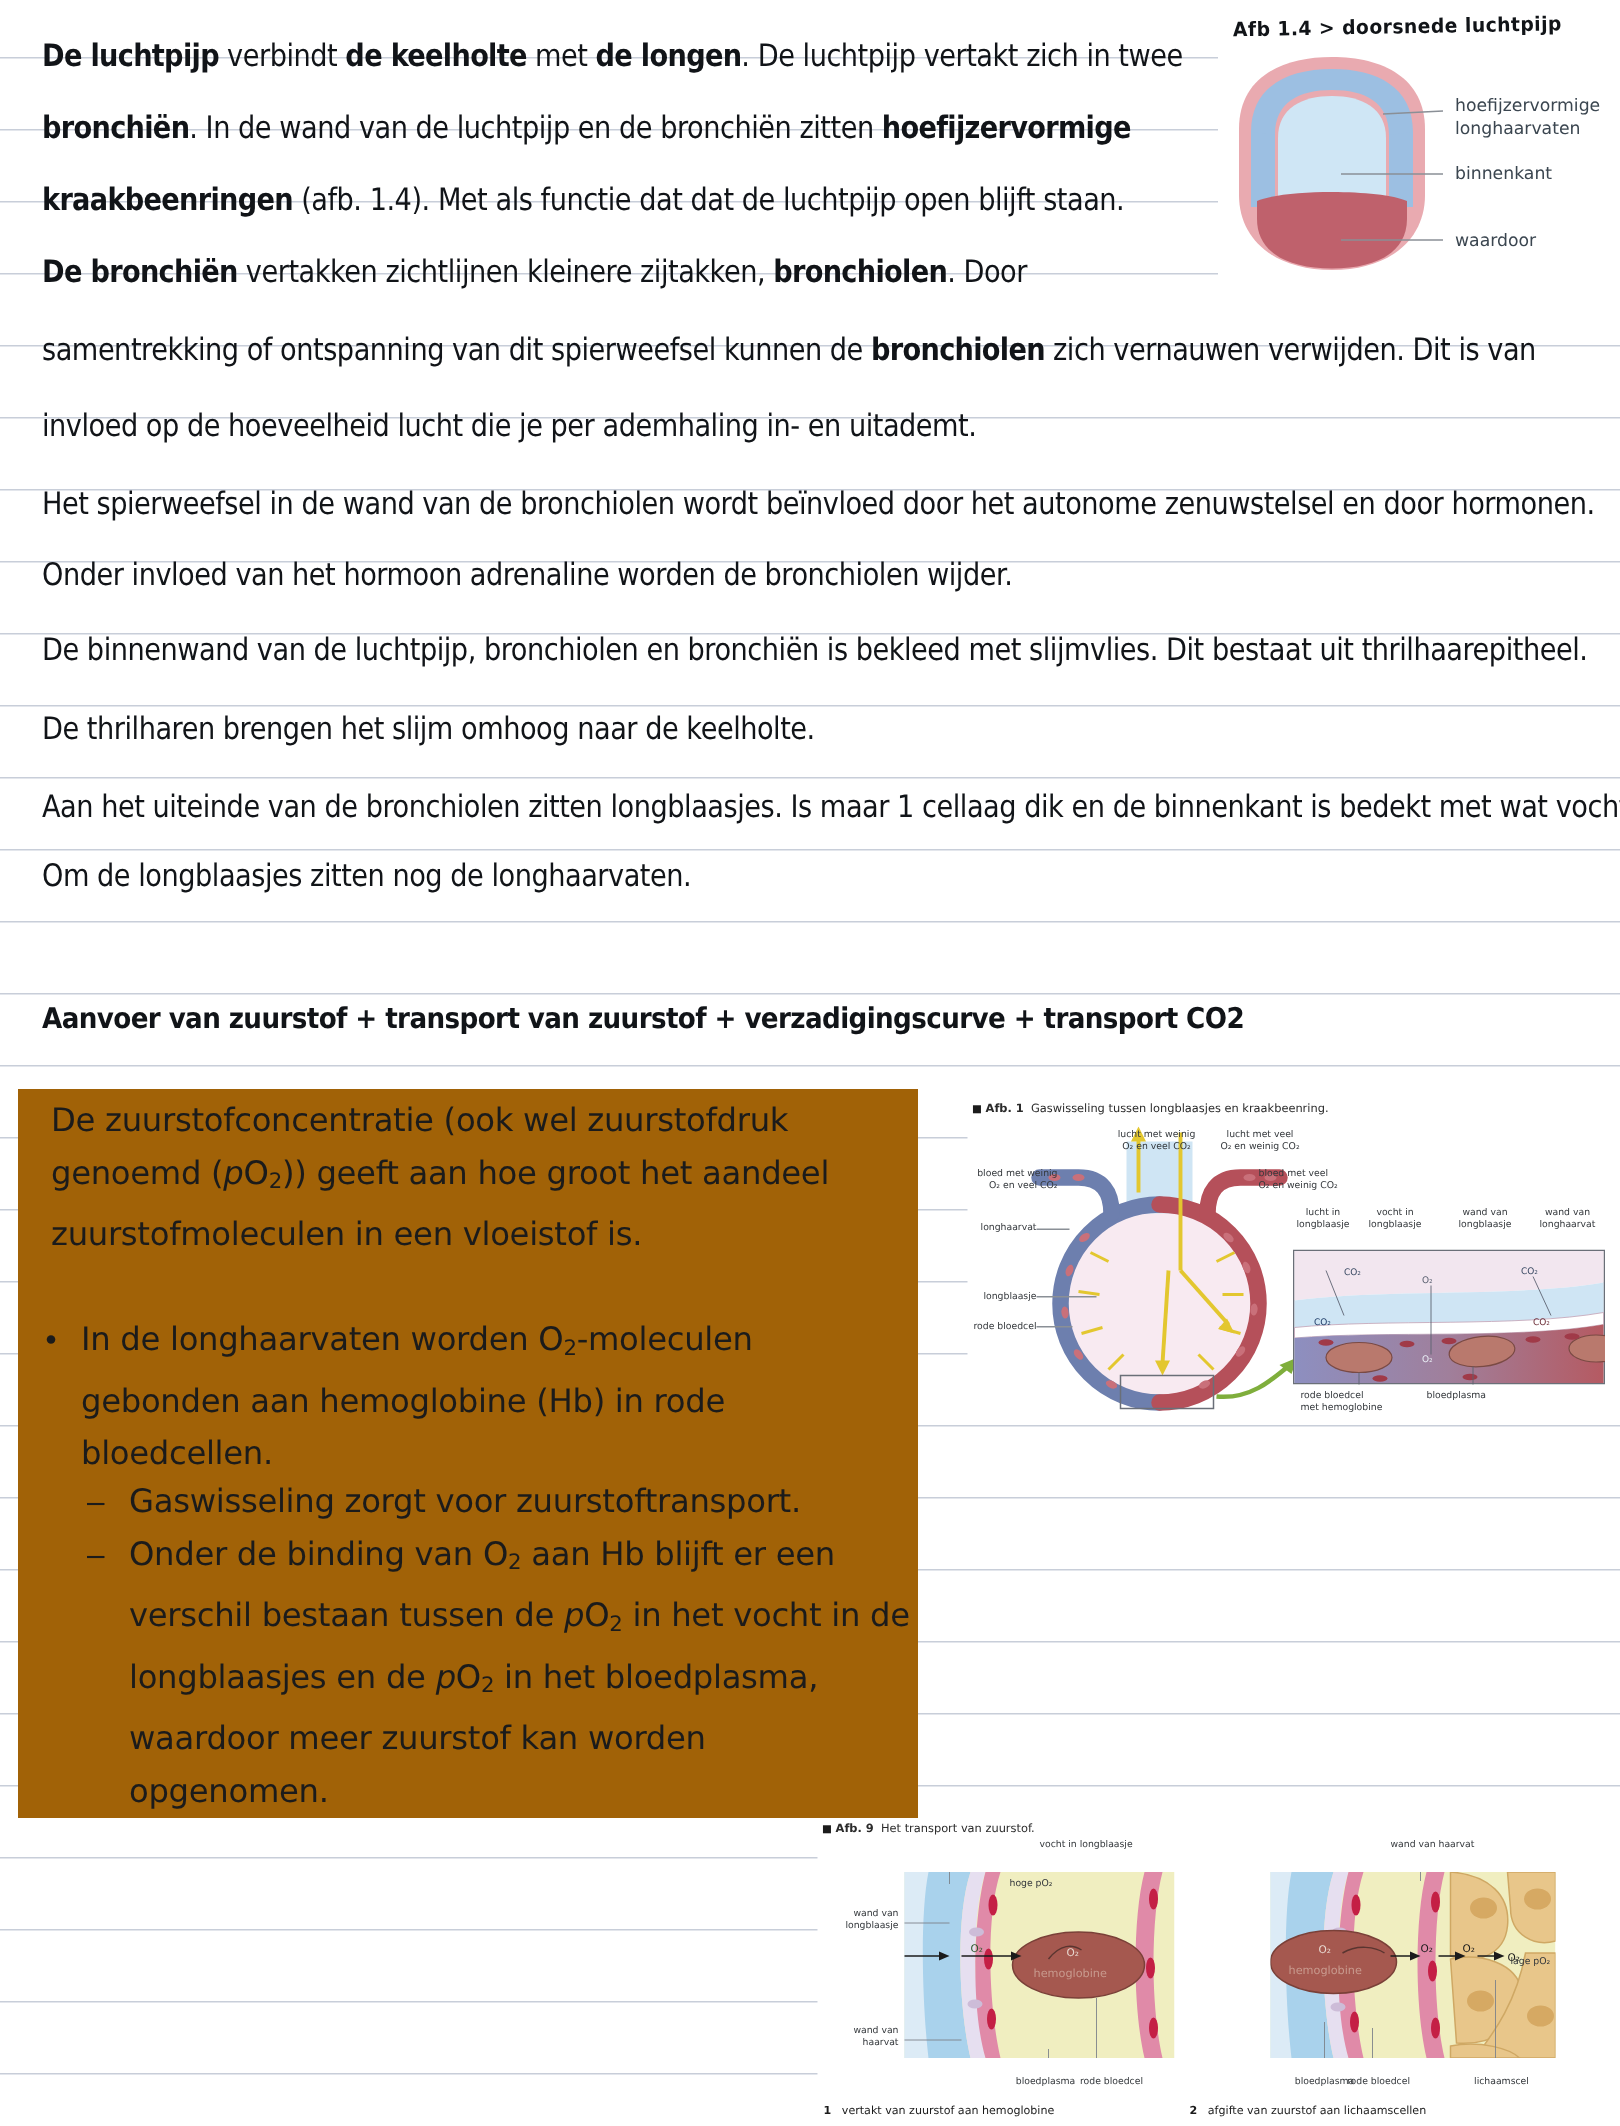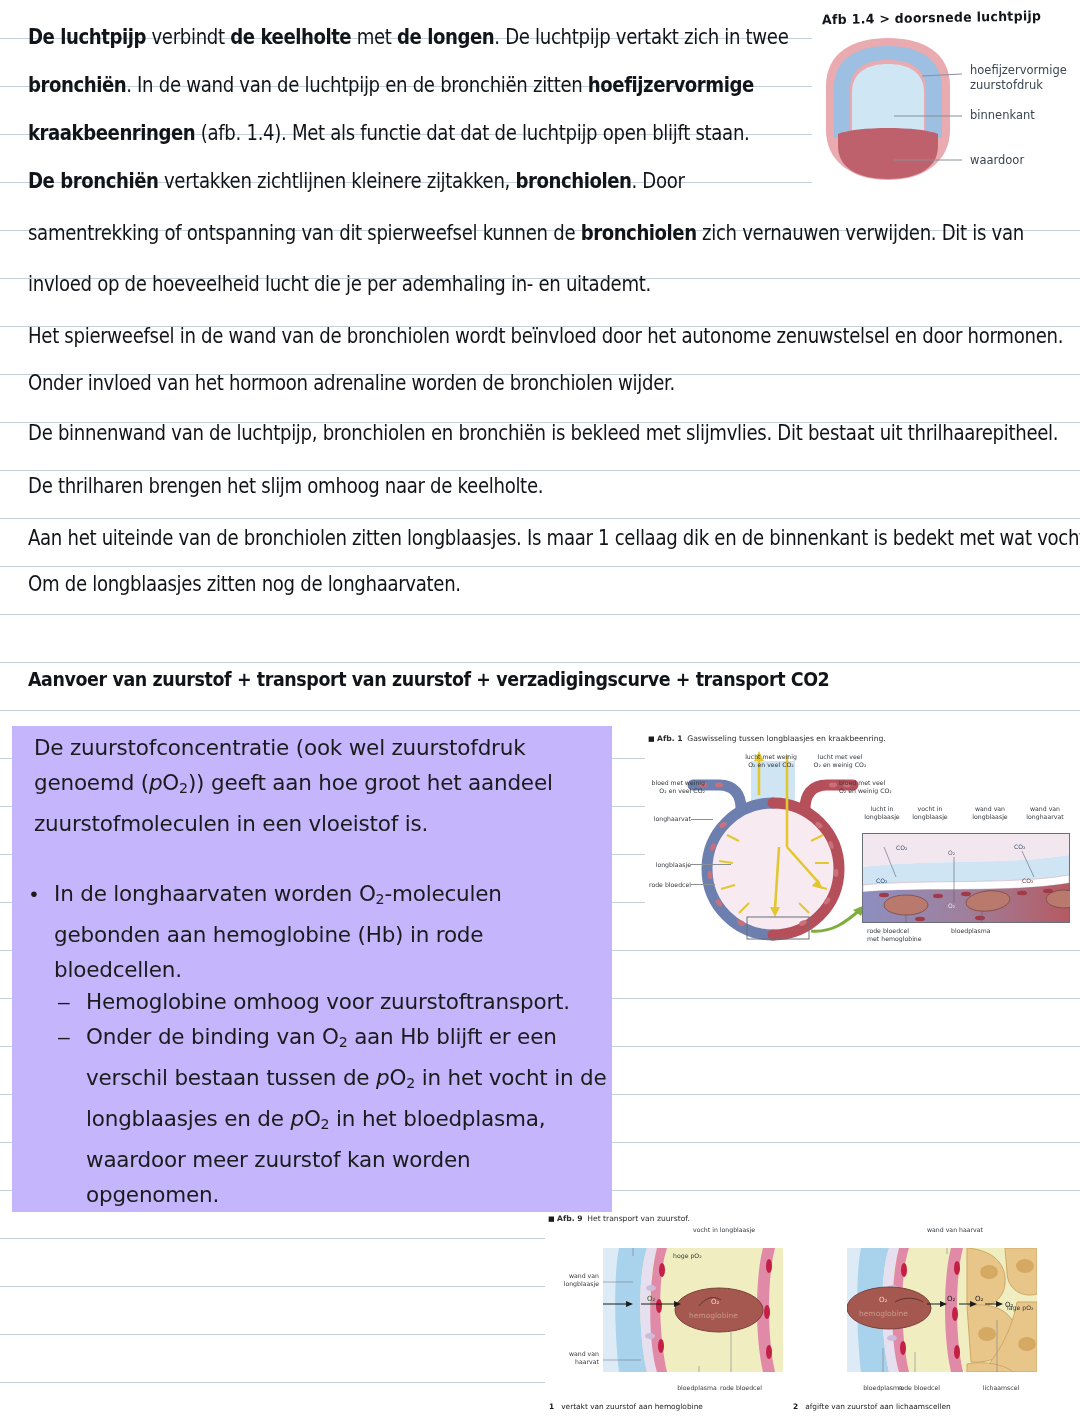--- a/index.html
+++ b/index.html
@@ -47,21 +47,21 @@
     font-family:"DejaVu Sans", sans-serif;
     font-size:19px; font-weight:700; color:#111418;
     letter-spacing:-0.45px; white-space:nowrap;
     transform:scaleX(0.92); transform-origin:left bottom;
   }
 
   
   #typed-panel {
     position:absolute; left:12px; top:726px;
     width:600px; height:486px;
-    background:#c4b5fd; z-index:5;
+    background:#a16207; z-index:5;
   }
   #typed-panel .para,
   #typed-panel .bullet-text,
   #typed-panel .dash-text {
     font-family:"DejaVu Sans", sans-serif;
     color:#1b1b1b;
     font-size:21.5px;
     line-height:35px;
     letter-spacing:-0.2px;
   }
@@ -208,21 +208,21 @@
   <div class="bullet-row">
     <div class="bullet-dot">•</div>
     <div class="bullet-text">
       <span>In de longhaarvaten worden O</span><sub>2</sub><span>-moleculen gebonden aan hemoglobine (Hb) in rode bloedcellen.</span>
     </div>
   </div>
 
   <div class="sublist">
     <div class="dash-row">
       <div class="dash-mark">–</div>
-      <div class="dash-text">Hemoglobine omhoog voor zuurstoftransport.</div>
+      <div class="dash-text">Gaswisseling zorgt voor zuurstoftransport.</div>
     </div>
     <div class="dash-row">
       <div class="dash-mark">–</div>
       <div class="dash-text">
         <span>Onder de binding van O</span><sub>2</sub><span> aan Hb blijft er een verschil bestaan tussen de </span><i class="ital">p</i><span>O</span><sub>2</sub><span> in het vocht in de longblaasjes en de </span><i class="ital">p</i><span>O</span><sub>2</sub><span> in het bloedplasma, waardoor meer zuurstof kan worden opgenomen.</span>
       </div>
     </div>
   </div>
 </div>
 
@@ -246,21 +246,21 @@
     <path d="M26 100 C44 92 108 92 126 100 L126 112
              C126 134 106 145 76 145 C46 145 26 134 26 112 Z" fill="#bf616c"></path>
 
     <line x1="110" y1="42" x2="150" y2="40" stroke="#8a8f96" stroke-width="1"></line>
     <line x1="82" y1="82" x2="150" y2="82" stroke="#8a8f96" stroke-width="1"></line>
     <line x1="82" y1="126" x2="150" y2="126" stroke="#8a8f96" stroke-width="1"></line>
   </svg>
 
   <div class="tr-label" style="left:158px; top:57px;">
     <div>hoefijzervormige</div>
-    <div>zuurstofdruk</div>
+    <div>longhaarvaten</div>
   </div>
   <div class="tr-label" style="left:158px; top:102px;">binnenkant</div>
   <div class="tr-label" style="left:158px; top:147px;">waardoor</div>
 </div>
 
 <div id="figure-gas-exchange">
 
   <div class="fig-cap" style="position:absolute;left:3px;top:1px;">
     <span class="sq">■</span>
     <b>Afb. 1</b>

